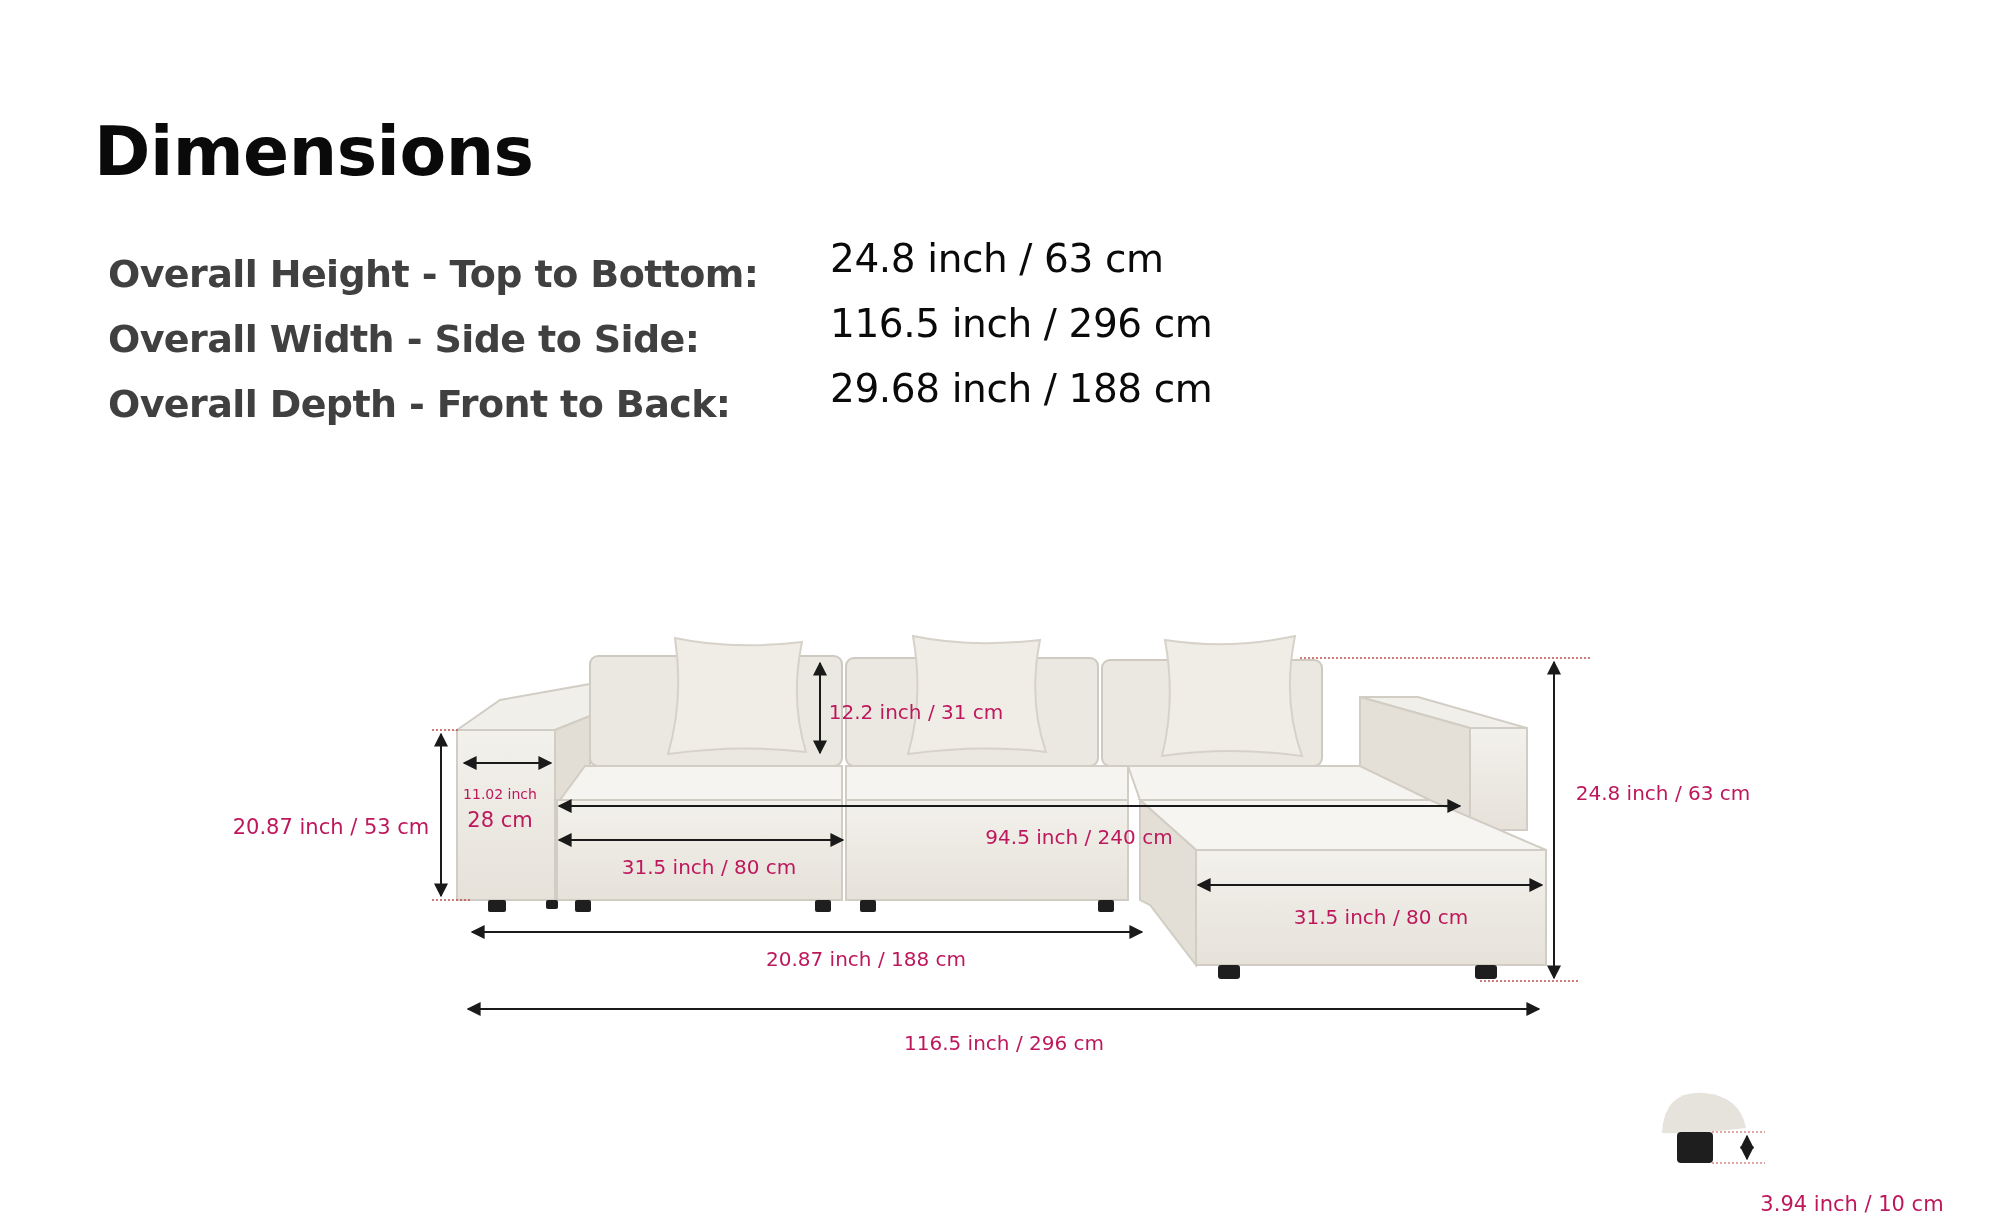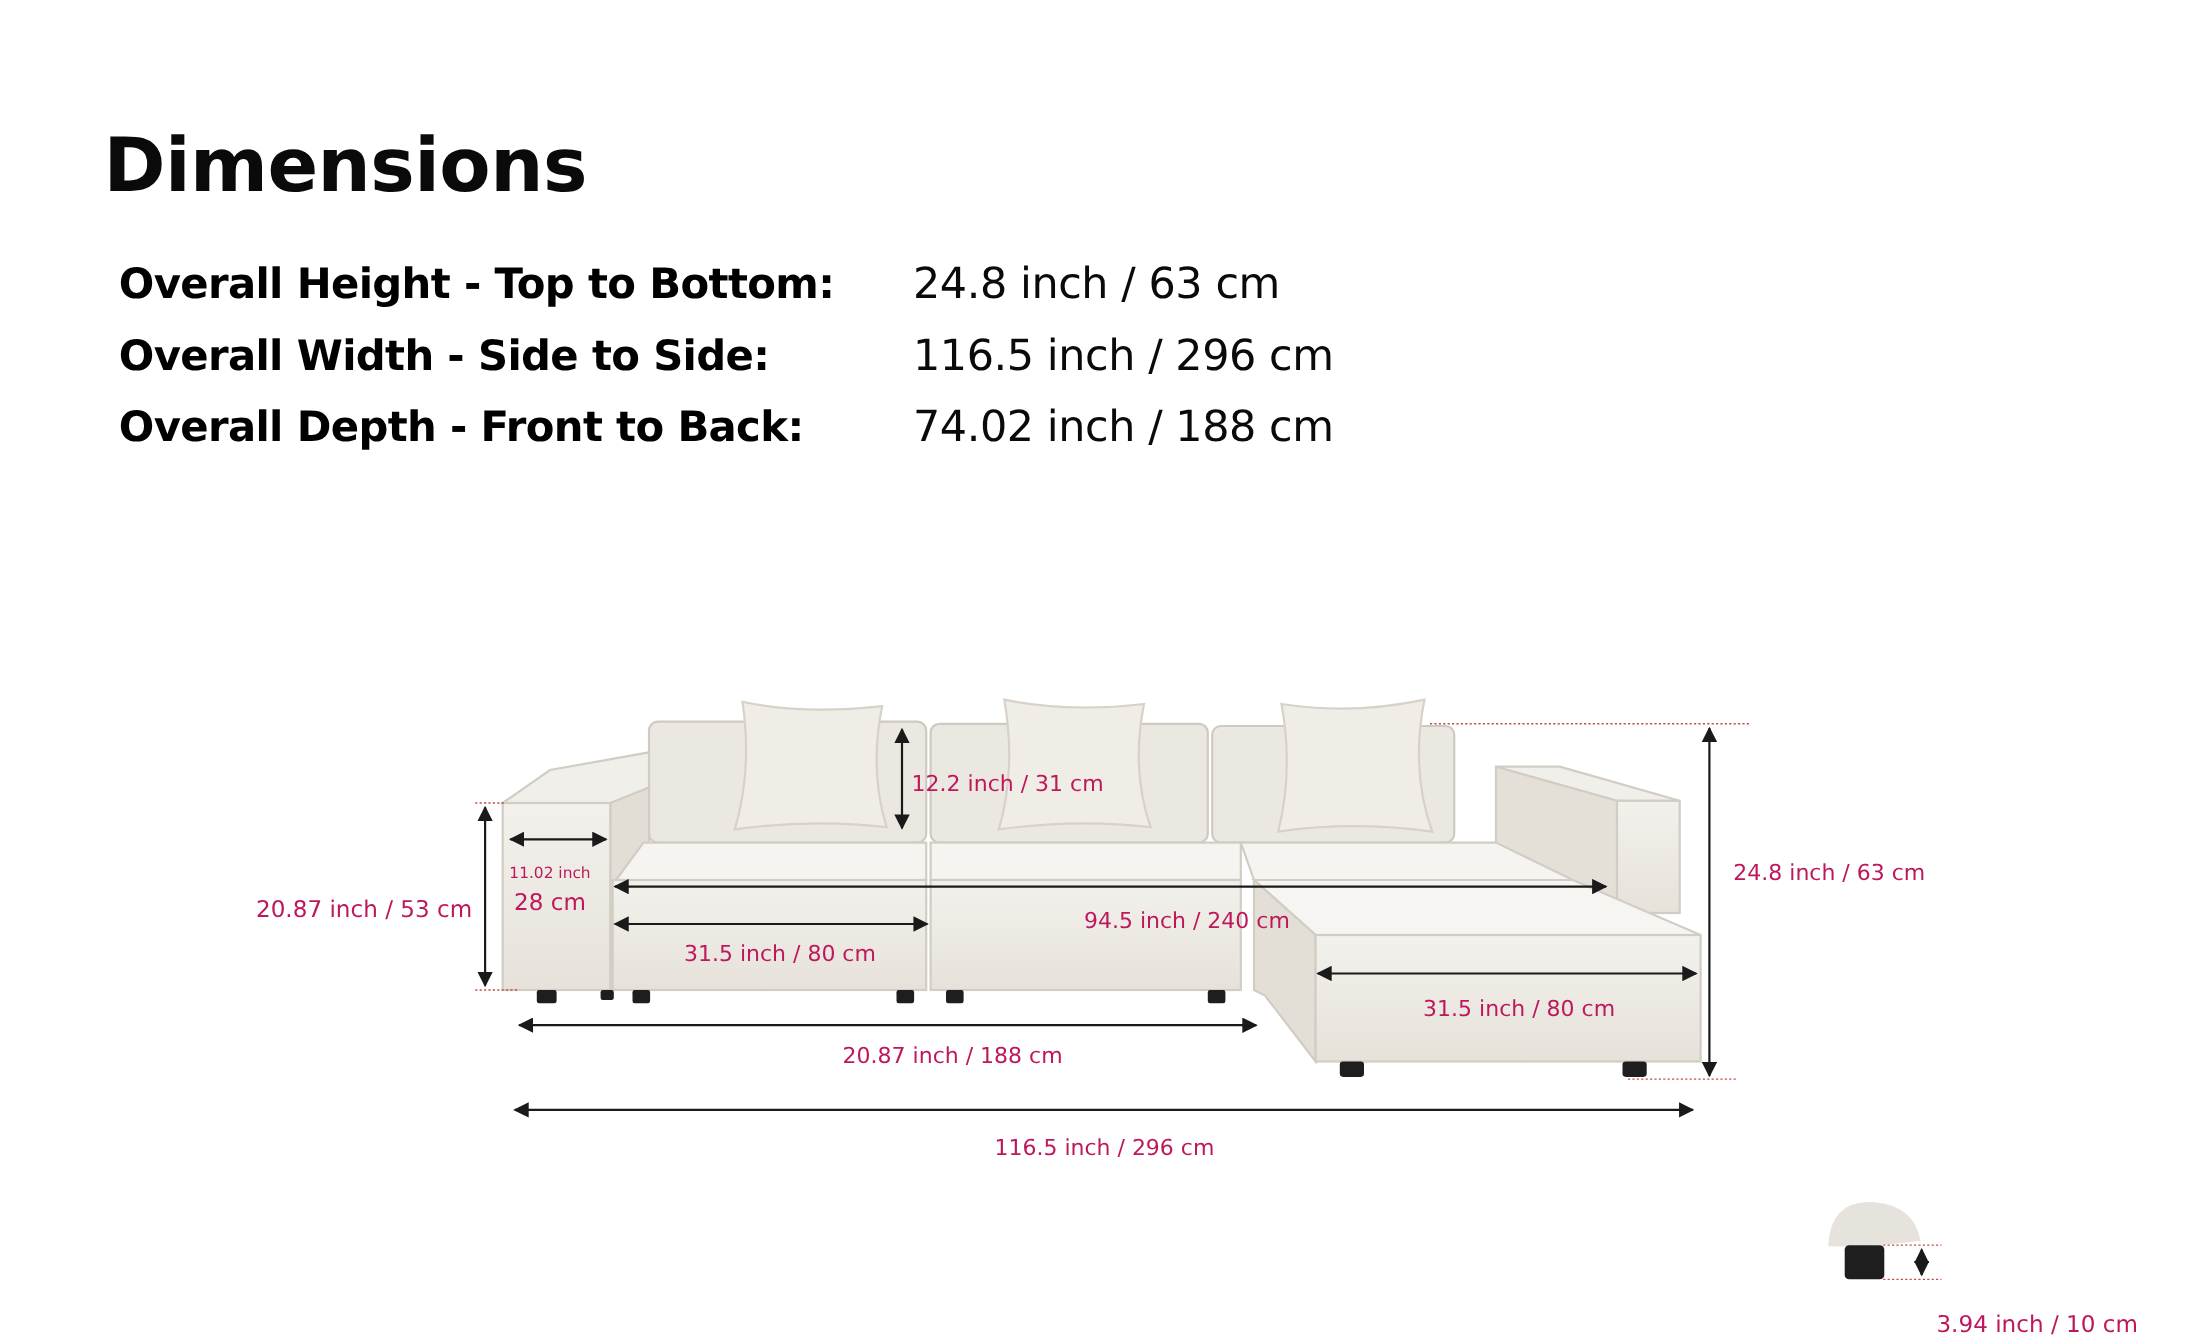--- a/index.html
+++ b/index.html
@@ -9,22 +9,22 @@
     font-family: "DejaVu Sans", sans-serif;
   }
   .title {
     position: absolute; left: 94px; top: 112px;
     font-size: 68px; font-weight: bold; letter-spacing: -0.5px;
     font-family: "DejaVu Sans", sans-serif; color: #0a0a0a;
   }
   .specs { position: absolute; left: 108px; top: 236px; }
   .spec-row { position: relative; height: 65px; }
   .spec-label {
-    position: absolute; left: 0; top: 0; white-space: nowrap;
-    font-size: 38px; font-weight: bold; color: #000000;
+    position: absolute; left: 0; top: 16px; white-space: nowrap;
+    font-size: 38px; font-weight: bold; color: #404040;
     font-family: "DejaVu Sans", sans-serif; letter-spacing: -0.6px;
   }
   .spec-value {
     position: absolute; left: 722px; top: 0; white-space: nowrap;
     font-size: 39px; color: #0a0a0a;
     font-family: "DejaVu Sans", sans-serif; letter-spacing: -0.4px;
   }
   .diagram { position: absolute; left: 0; top: 0; width: 2000px; height: 1215px; }
   .dim-label {
     position: absolute; white-space: nowrap; font-size: 20px; color: #be185d;
@@ -41,21 +41,21 @@
   <div class="spec-row">
     <span class="spec-label">Overall Height - Top to Bottom:</span>
     <span class="spec-value">24.8 inch / 63 cm</span>
   </div>
   <div class="spec-row">
     <span class="spec-label">Overall Width - Side to Side:</span>
     <span class="spec-value">116.5 inch / 296 cm</span>
   </div>
   <div class="spec-row">
     <span class="spec-label">Overall Depth - Front to Back:</span>
-    <span class="spec-value">74.02 inch / 188 cm</span>
+    <span class="spec-value">29.68 inch / 188 cm</span>
   </div>
 </div>
 
 <div class="diagram">
   <svg width="2000" height="1215" viewBox="0 0 2000 1215" style="position:absolute;left:0;top:0;">
     <defs>
       <marker id="ah" viewBox="0 0 10 10" refX="9" refY="5" markerWidth="7" markerHeight="7" orient="auto-start-reverse">
         <path d="M0,0 L10,5 L0,10 z" fill="#1a1a1a"></path>
       </marker>
       <linearGradient id="fab" x1="0" y1="0" x2="0" y2="1">

